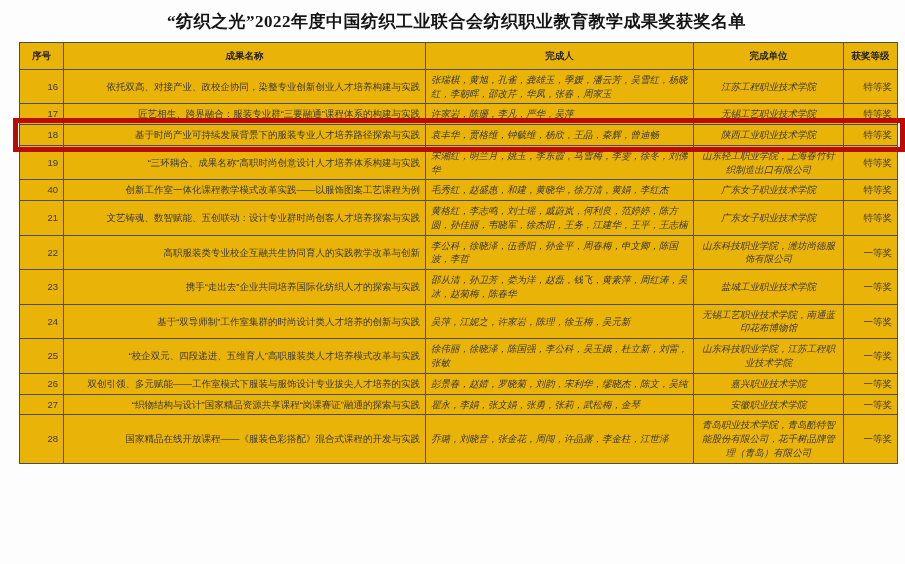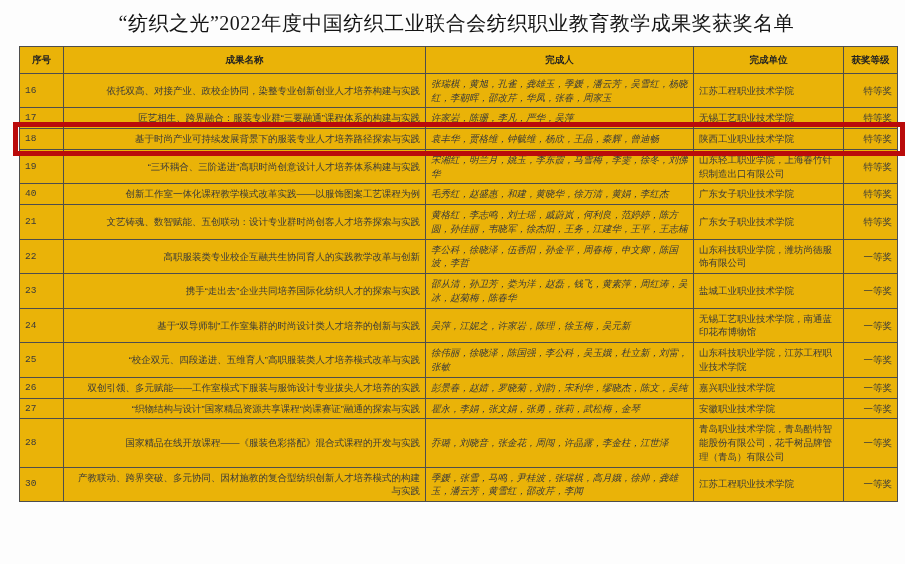--- a/index.html
+++ b/index.html
@@ -6,22 +6,22 @@
   body{
     width:905px;height:564px;
     background:#fdfdfd;
     font-family:"Liberation Sans","DejaVu Sans",sans-serif;
     color:#2f2f2f;
     overflow:hidden;
   }
   .page{padding:6px 8px 6px 16px;}
   .doc-title{
     text-align:center;
-    font-size:20px;
-    font-weight:400;
+    font-size:17px;
+    font-weight:700;
     color:#141414;
     margin:4px 0 9px 0;
     letter-spacing:0.5px;
     font-family:"Liberation Serif","DejaVu Serif",serif;
   }
   table.results{
     border-collapse:collapse;
     table-layout:fixed;
     width:878px;
     margin-left:3px;
@@ -34,24 +34,24 @@
     padding:3px 5px;
     color:#3a3a3a;
     word-break:break-all;
   }
   .results th{
     font-weight:700;
     text-align:center;
     color:#222;
     padding:6px 3px;
   }
-  td.c-no{ text-align:left;font-family:Liberation Mono, monospace; }
+  td.c-no{ text-align:right; }
   td.c-name{ text-align:right; }
   td.c-people{ text-align:left;font-style:italic; }
-  td.c-org{ text-align:left; }
+  td.c-org{ text-align:center;font-style:italic; }
   td.c-award{ text-align:right; }
   tr.highlighted{
     outline:5px solid #ba0b0b;
     outline-offset:2px;
   }
   col.w-no{width:44px;}
   col.w-name{width:362px;}
   col.w-people{width:268px;}
   col.w-org{width:150px;}
   col.w-award{width:54px;}
@@ -96,21 +96,21 @@
       </tr>
       <tr class="highlighted">
         <td class="c-no">18</td>
         <td class="c-name">基于时尚产业可持续发展背景下的服装专业人才培养路径探索与实践</td>
         <td class="c-people">袁丰华，贾格维，钟毓维，杨欣，王晶，秦辉，曾迪畅</td>
         <td class="c-org">陕西工业职业技术学院</td>
         <td class="c-award">特等奖</td>
       </tr>
       <tr>
         <td class="c-no">19</td>
-        <td class="c-name">“三环耦合、三阶递进”高职时尚创意设计人才培养体系构建与实践</td>
+        <td class="c-name">“三环耦合、成果名称”高职时尚创意设计人才培养体系构建与实践</td>
         <td class="c-people">宋湘红，明兰月，姚玉，李东霞，马雪梅，李雯，徐冬，刘佛华</td>
         <td class="c-org">山东轻工职业学院，上海春竹针织制造出口有限公司</td>
         <td class="c-award">特等奖</td>
       </tr>
       <tr>
         <td class="c-no">40</td>
         <td class="c-name">创新工作室一体化课程教学模式改革实践——以服饰图案工艺课程为例</td>
         <td class="c-people">毛秀红，赵盛惠，和建，黄晓华，徐万清，黄娟，李红杰</td>
         <td class="c-org">广东女子职业技术学院</td>
         <td class="c-award">特等奖</td>
@@ -164,22 +164,15 @@
         <td class="c-org">安徽职业技术学院</td>
         <td class="c-award">一等奖</td>
       </tr>
       <tr>
         <td class="c-no">28</td>
         <td class="c-name">国家精品在线开放课程——《服装色彩搭配》混合式课程的开发与实践</td>
         <td class="c-people">乔璐，刘晓音，张金花，周闯，许晶露，李金柱，江世泽</td>
         <td class="c-org">青岛职业技术学院，青岛酷特智能股份有限公司，花千树品牌管理（青岛）有限公司</td>
         <td class="c-award">一等奖</td>
       </tr>
-      <tr>
-        <td class="c-no">30</td>
-        <td class="c-name">产教联动、跨界突破、多元协同、因材施教的复合型纺织创新人才培养模式的构建与实践</td>
-        <td class="c-people">季媛，张雪，马鸣，尹桂波，张瑞棋，高月娥，徐帅，龚雄玉，潘云芳，黄雪红，邵改芹，李闻</td>
-        <td class="c-org">江苏工程职业技术学院</td>
-        <td class="c-award">一等奖</td>
-      </tr>
     </tbody>
   </table>
 </div>
 
 </body></html>

